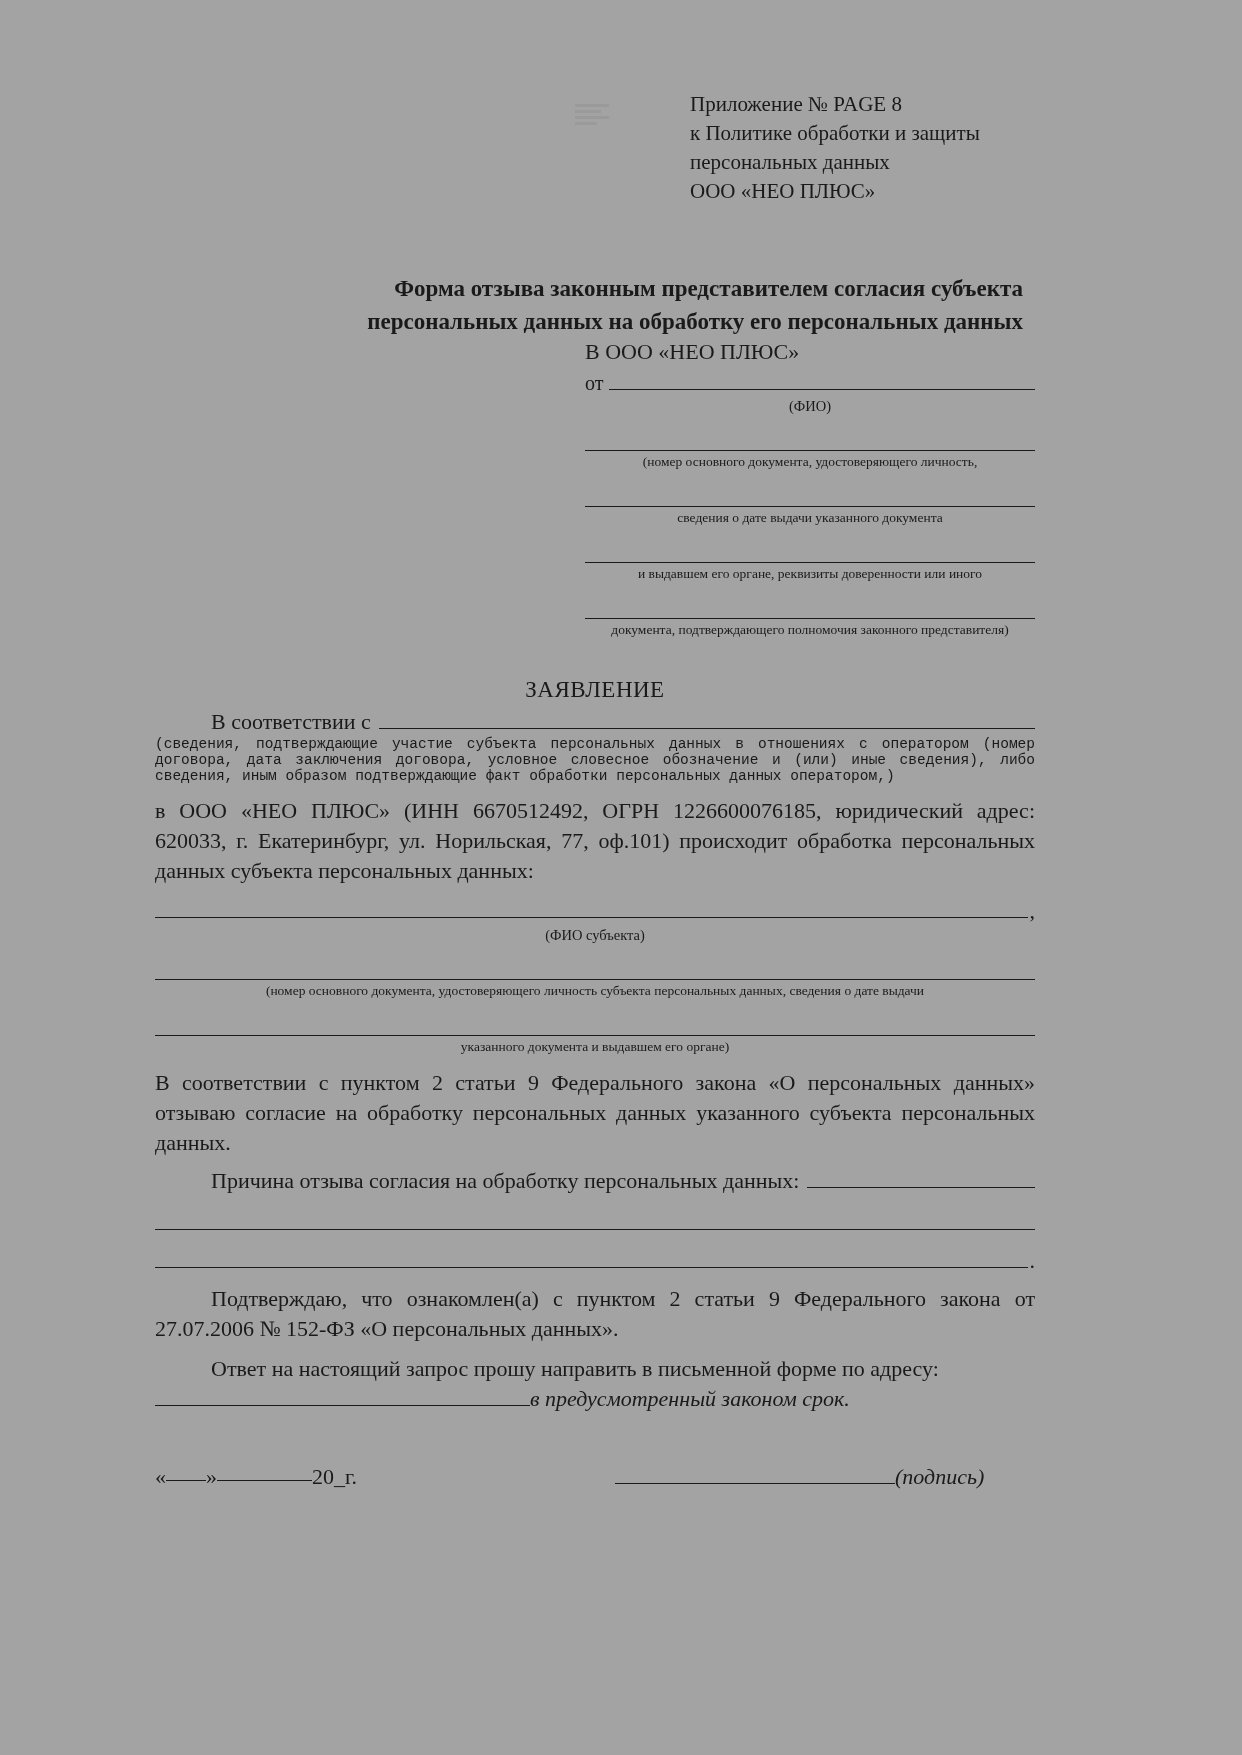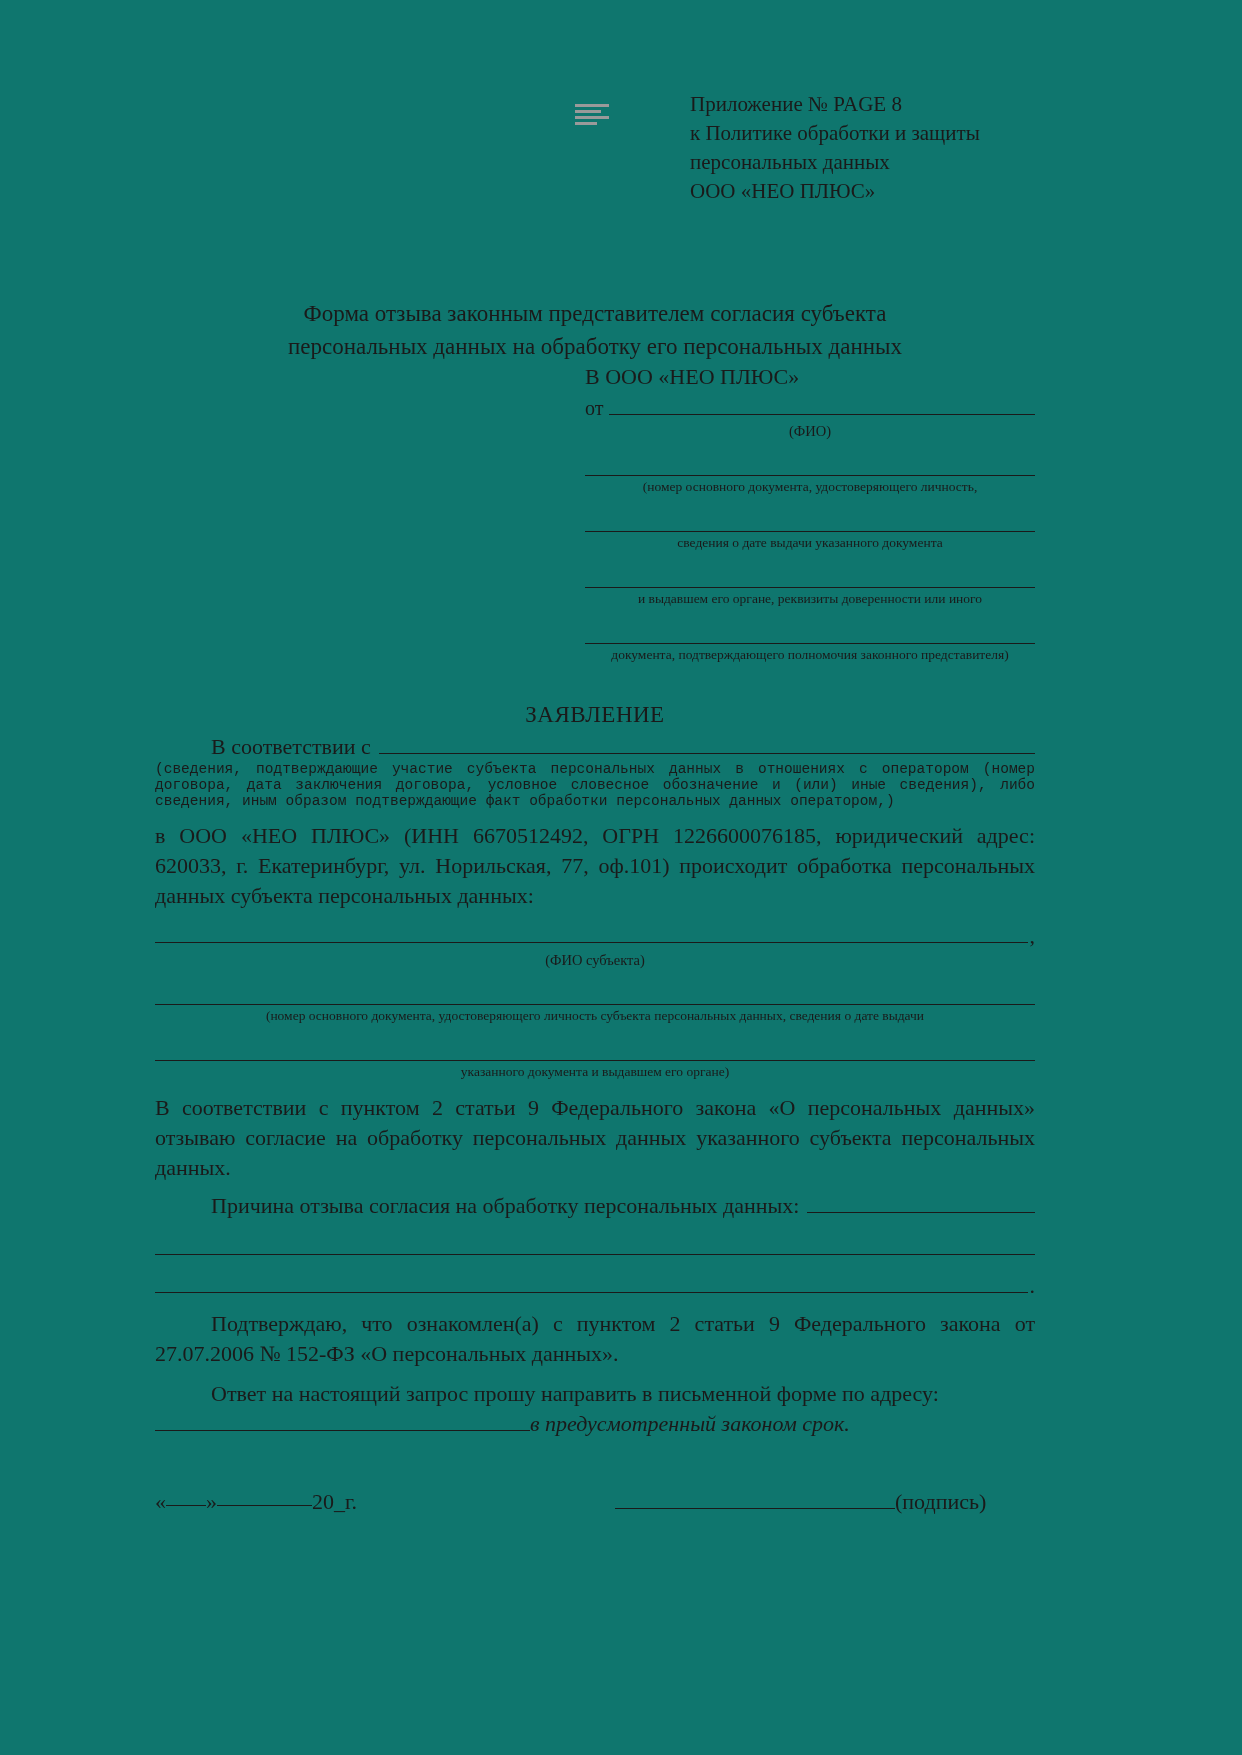--- a/index.html
+++ b/index.html
@@ -4,21 +4,21 @@
 <style>
   html, body {
     margin: 0;
     padding: 0;
     background: #ffffff;
   }
   .page {
     position: relative;
     width: 1242px;
     height: 1755px;
-    background: #0f766e;
+    background: #a3a3a3;
     margin: 0 auto;
     font-family: "Liberation Serif", "DejaVu Serif", serif;
     color: #1a1a1a;
     overflow: hidden;
   }
   .content {
     position: absolute;
     left: 155px;
     top: 90px;
     width: 880px;
@@ -46,23 +46,23 @@
   .doc-mark .bar.b4 { width: 22px; }
 
   .header-text {
     margin-left: 55px;
     font-size: 21px;
     line-height: 29px;
   }
 
   
   .title {
-    margin-top: 91px;
-    text-align: center;
-    font-weight: normal;
+    margin-top: 66px;
+    text-align: right;
+    font-weight: bold;
     font-size: 23px;
     line-height: 33px;
     padding: 0 12px;
   }
 
   
   .addressee {
     margin-left: 430px;
     width: 450px;
     font-size: 22px;
@@ -157,20 +157,21 @@
   .sig-underline-med {
     display: inline-block;
     border-bottom: 1.6px solid #1a1a1a;
     width: 95px;
     height: 1px;
     vertical-align: 3px;
   }
   .sig-right {
     display: flex;
     align-items: baseline;
+    font-style: italic;
   }
   .sig-right .rule-sig {
     border-bottom: 1.6px solid #1a1a1a;
     width: 280px;
     height: 17px;
   }
   .mt10 { margin-top: 10px; }
   .reason-row {
     display: flex;
     align-items: baseline;

